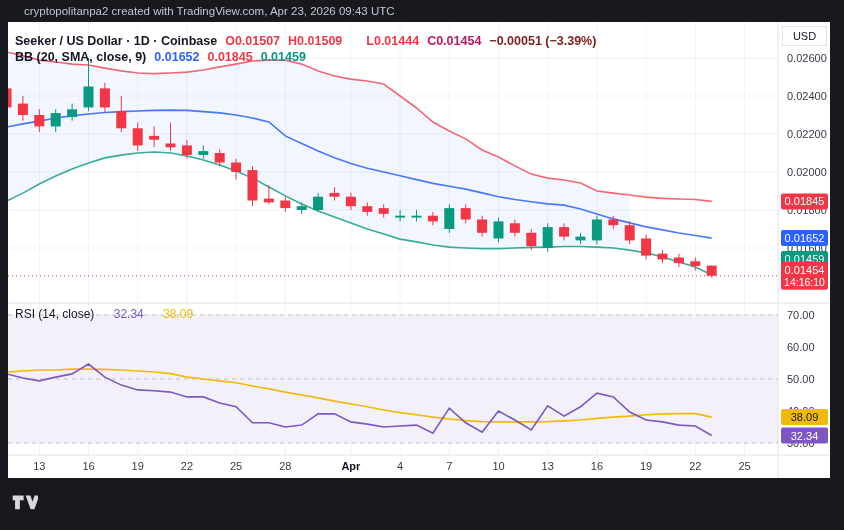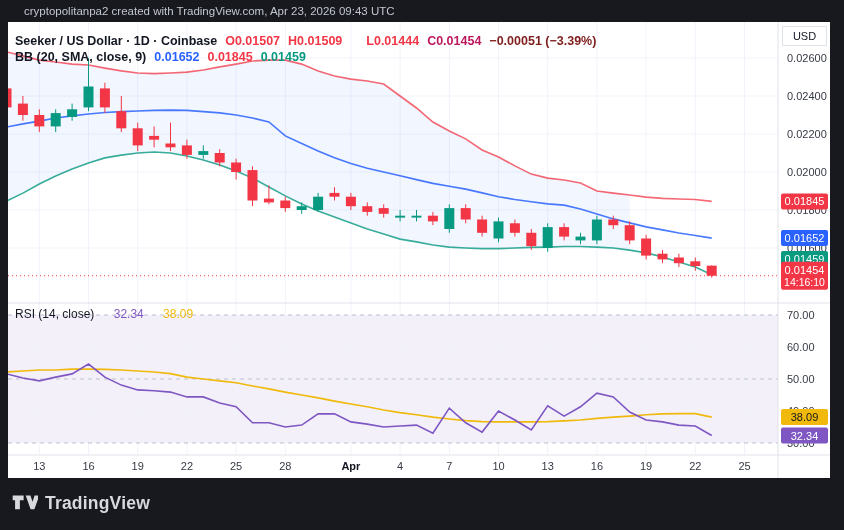--- a/index.html
+++ b/index.html
@@ -251,15 +251,14 @@
 
   <div class="usd-box">USD</div>
 </div>
 
 <div class="bottombar">
   <div class="tv-logo">
     <svg width="26" height="22" viewBox="0 0 38 24">
       <path d="M1 1 h16 v7 h-5.5 v13 h-7 v-13 H1 z" fill="#d8d9dd"></path>
       <path d="M20 1 l7.2 20 h5.5 L40 1 h-7 l-3 9 l-3 -9 z" fill="#d8d9dd"></path>
     </svg>
-    <span class="logo-text">TradingView</span>
   </div>
 </div>
 
 </body></html>

